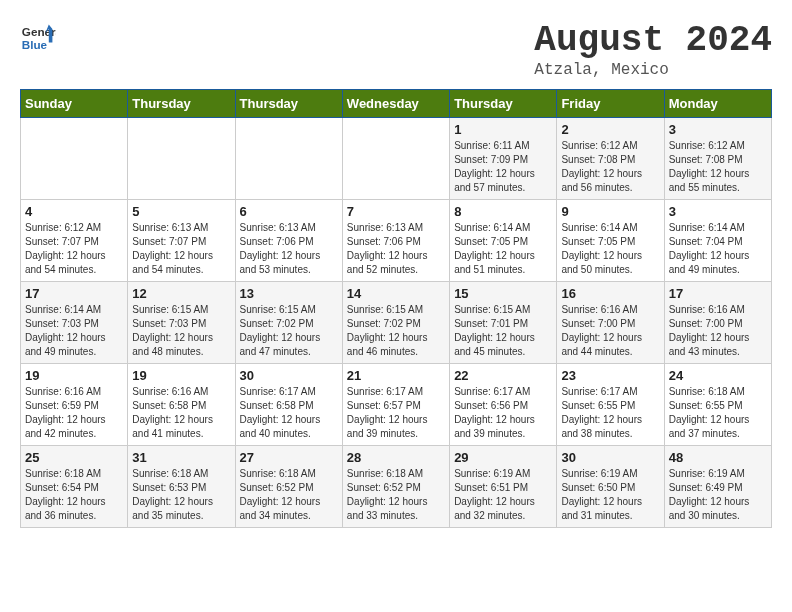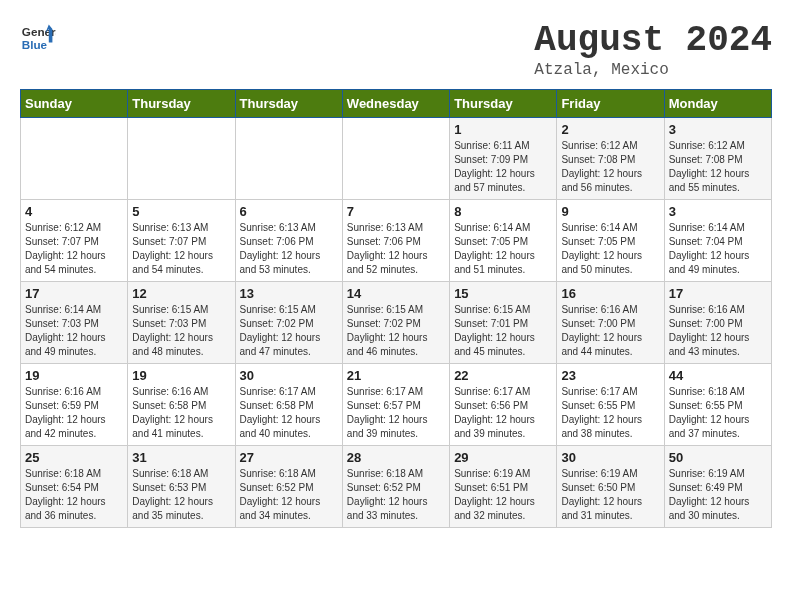--- a/index.html
+++ b/index.html
@@ -275,21 +275,21 @@
 and 39 minutes.</div>
         </td>
         <td>
           <div class="day-number">23</div>
           <div class="day-info" style="white-space: pre-line;">Sunrise: 6:17 AM
 Sunset: 6:55 PM
 Daylight: 12 hours
 and 38 minutes.</div>
         </td>
         <td>
-          <div class="day-number">44</div>
+          <div class="day-number">24</div>
           <div class="day-info" style="white-space: pre-line;">Sunrise: 6:18 AM
 Sunset: 6:55 PM
 Daylight: 12 hours
 and 37 minutes.</div>
         </td>
       </tr>
       <tr>
         <td>
           <div class="day-number">25</div>
           <div class="day-info" style="white-space: pre-line;">Sunrise: 6:18 AM
@@ -326,21 +326,21 @@
 and 32 minutes.</div>
         </td>
         <td>
           <div class="day-number">30</div>
           <div class="day-info" style="white-space: pre-line;">Sunrise: 6:19 AM
 Sunset: 6:50 PM
 Daylight: 12 hours
 and 31 minutes.</div>
         </td>
         <td>
-          <div class="day-number">50</div>
+          <div class="day-number">48</div>
           <div class="day-info" style="white-space: pre-line;">Sunrise: 6:19 AM
 Sunset: 6:49 PM
 Daylight: 12 hours
 and 30 minutes.</div>
         </td>
       </tr>
     </tbody>
 </table>
 
 </body></html>

